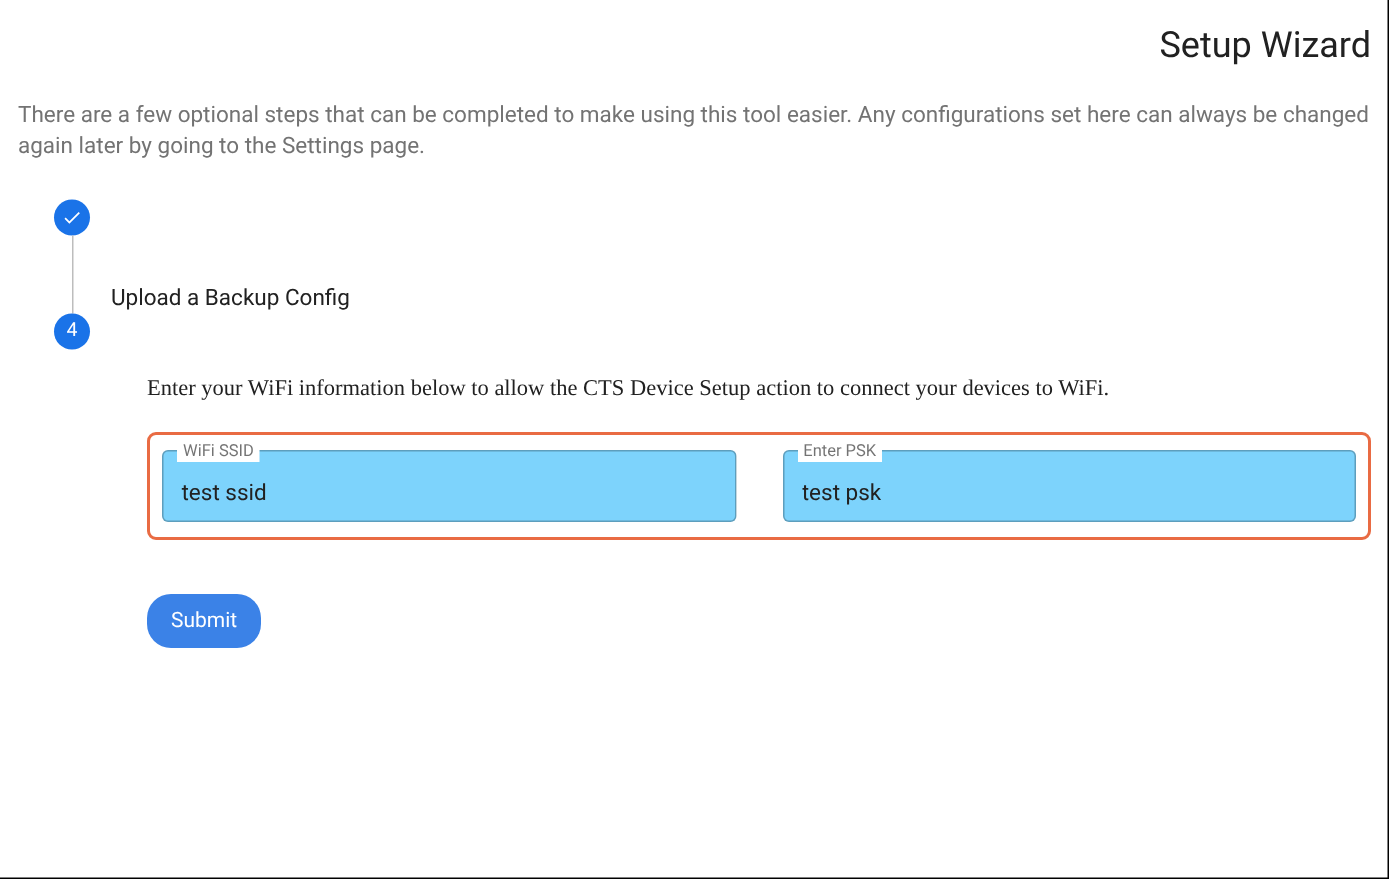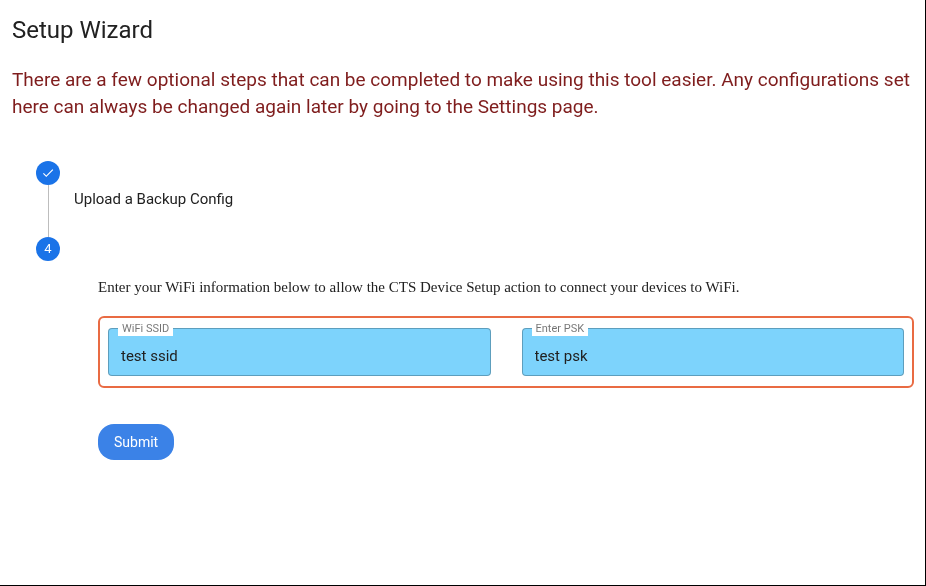--- a/index.html
+++ b/index.html
@@ -21,33 +21,34 @@
       position: fixed;
       left: 0; right: 0; bottom: 0;
       height: 1px;
       background: #000;
     }
     h1.title {
       font-size: 24px;
       font-weight: 400;
       margin-bottom: 18px;
       color: #212121;
+      text-align: right;
     }
     p.intro {
-      font-size: 19px;
-      color: #7f1d1d;
-      margin-bottom: 40px;
+      font-size: 15px;
+      color: #737373;
+      margin-bottom: 24px;
       line-height: 1.45;
     }
     .stepper {
       margin-left: 24px;
     }
     .step {
       display: flex;
-      align-items: center;
+      align-items: flex-end;
     }
     .step-icon-col {
       display: flex;
       flex-direction: column;
       align-items: center;
       width: 24px;
     }
     .step-circle {
       width: 24px;
       height: 24px;

